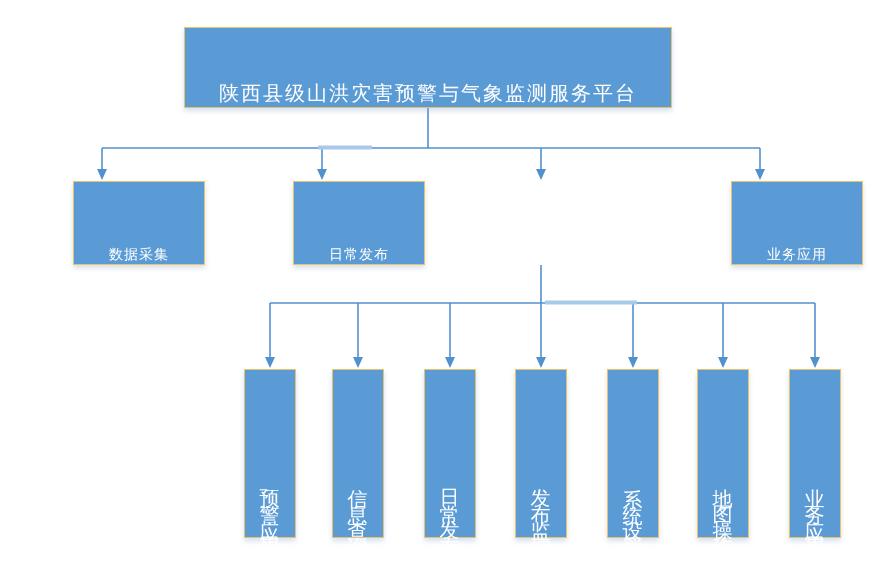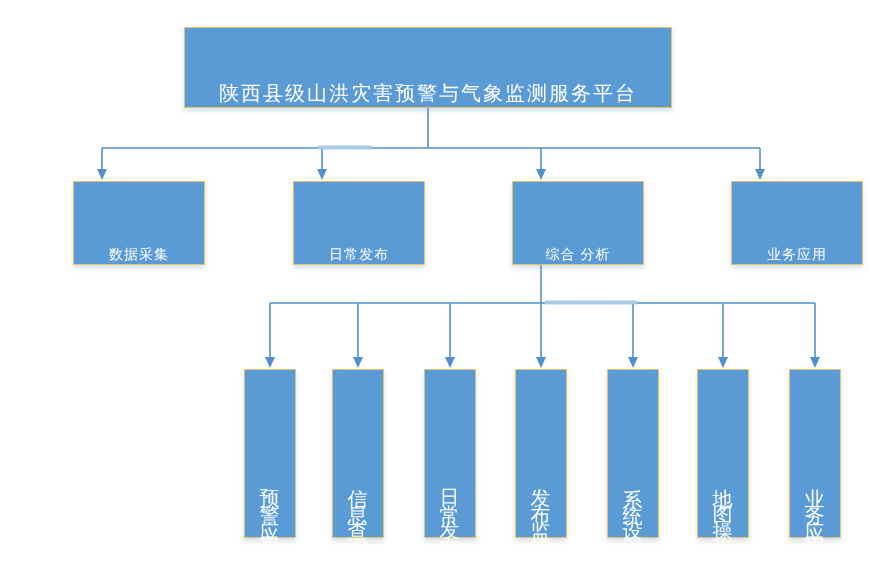--- a/index.html
+++ b/index.html
@@ -100,23 +100,20 @@
   <div class="node node-root">
     <span>陕西县级山洪灾害预警与气象监测服务平台</span>
   </div>
 
   <div class="node node-l2" style="left:36px">
     <span>数据采集</span>
   </div>
   <div class="node node-l2" style="left:256px">
     <span>日常发布</span>
   </div>
-  <div class="node node-l2" style="left:475px">
-    <span>综合 分析</span>
-  </div>
   <div class="node node-l2" style="left:694px">
     <span>业务应用</span>
   </div>
 
   <div class="node node-l3" style="left:244px">
     <span class="vtext">预警应用</span>
   </div>
   <div class="node node-l3" style="left:332px">
     <span class="vtext">信息查询</span>
   </div>

